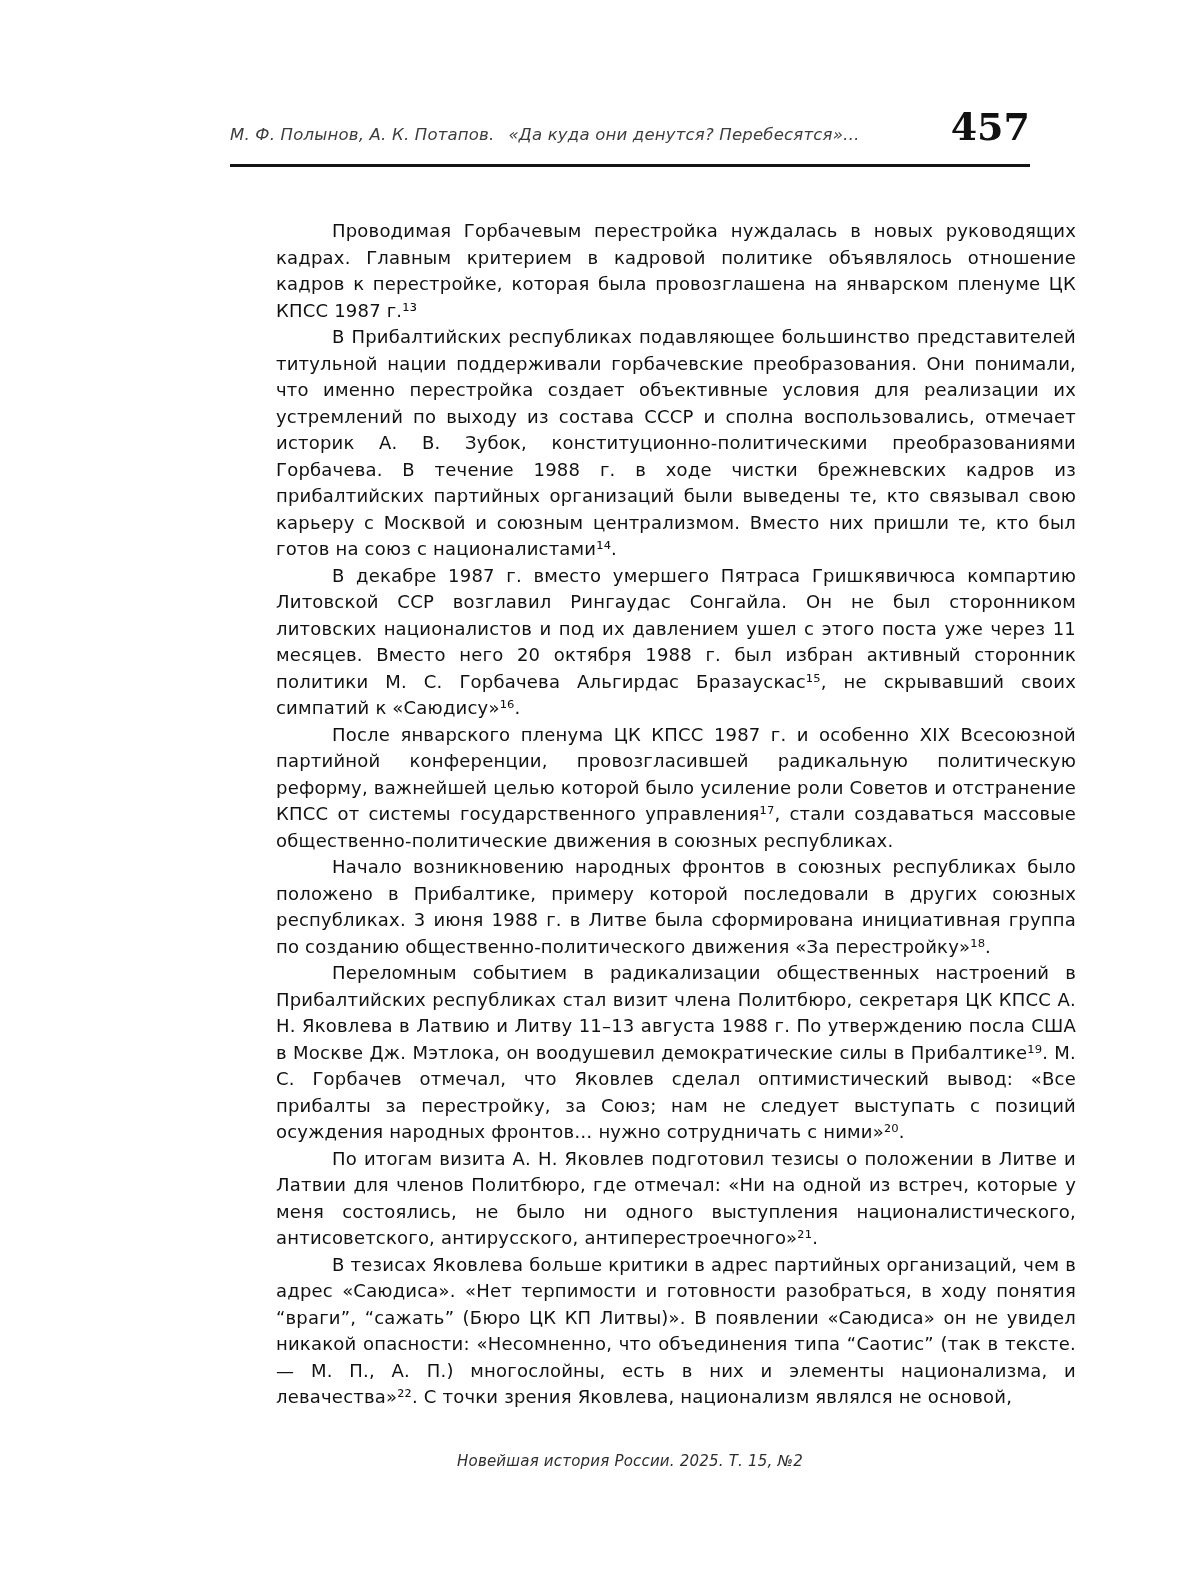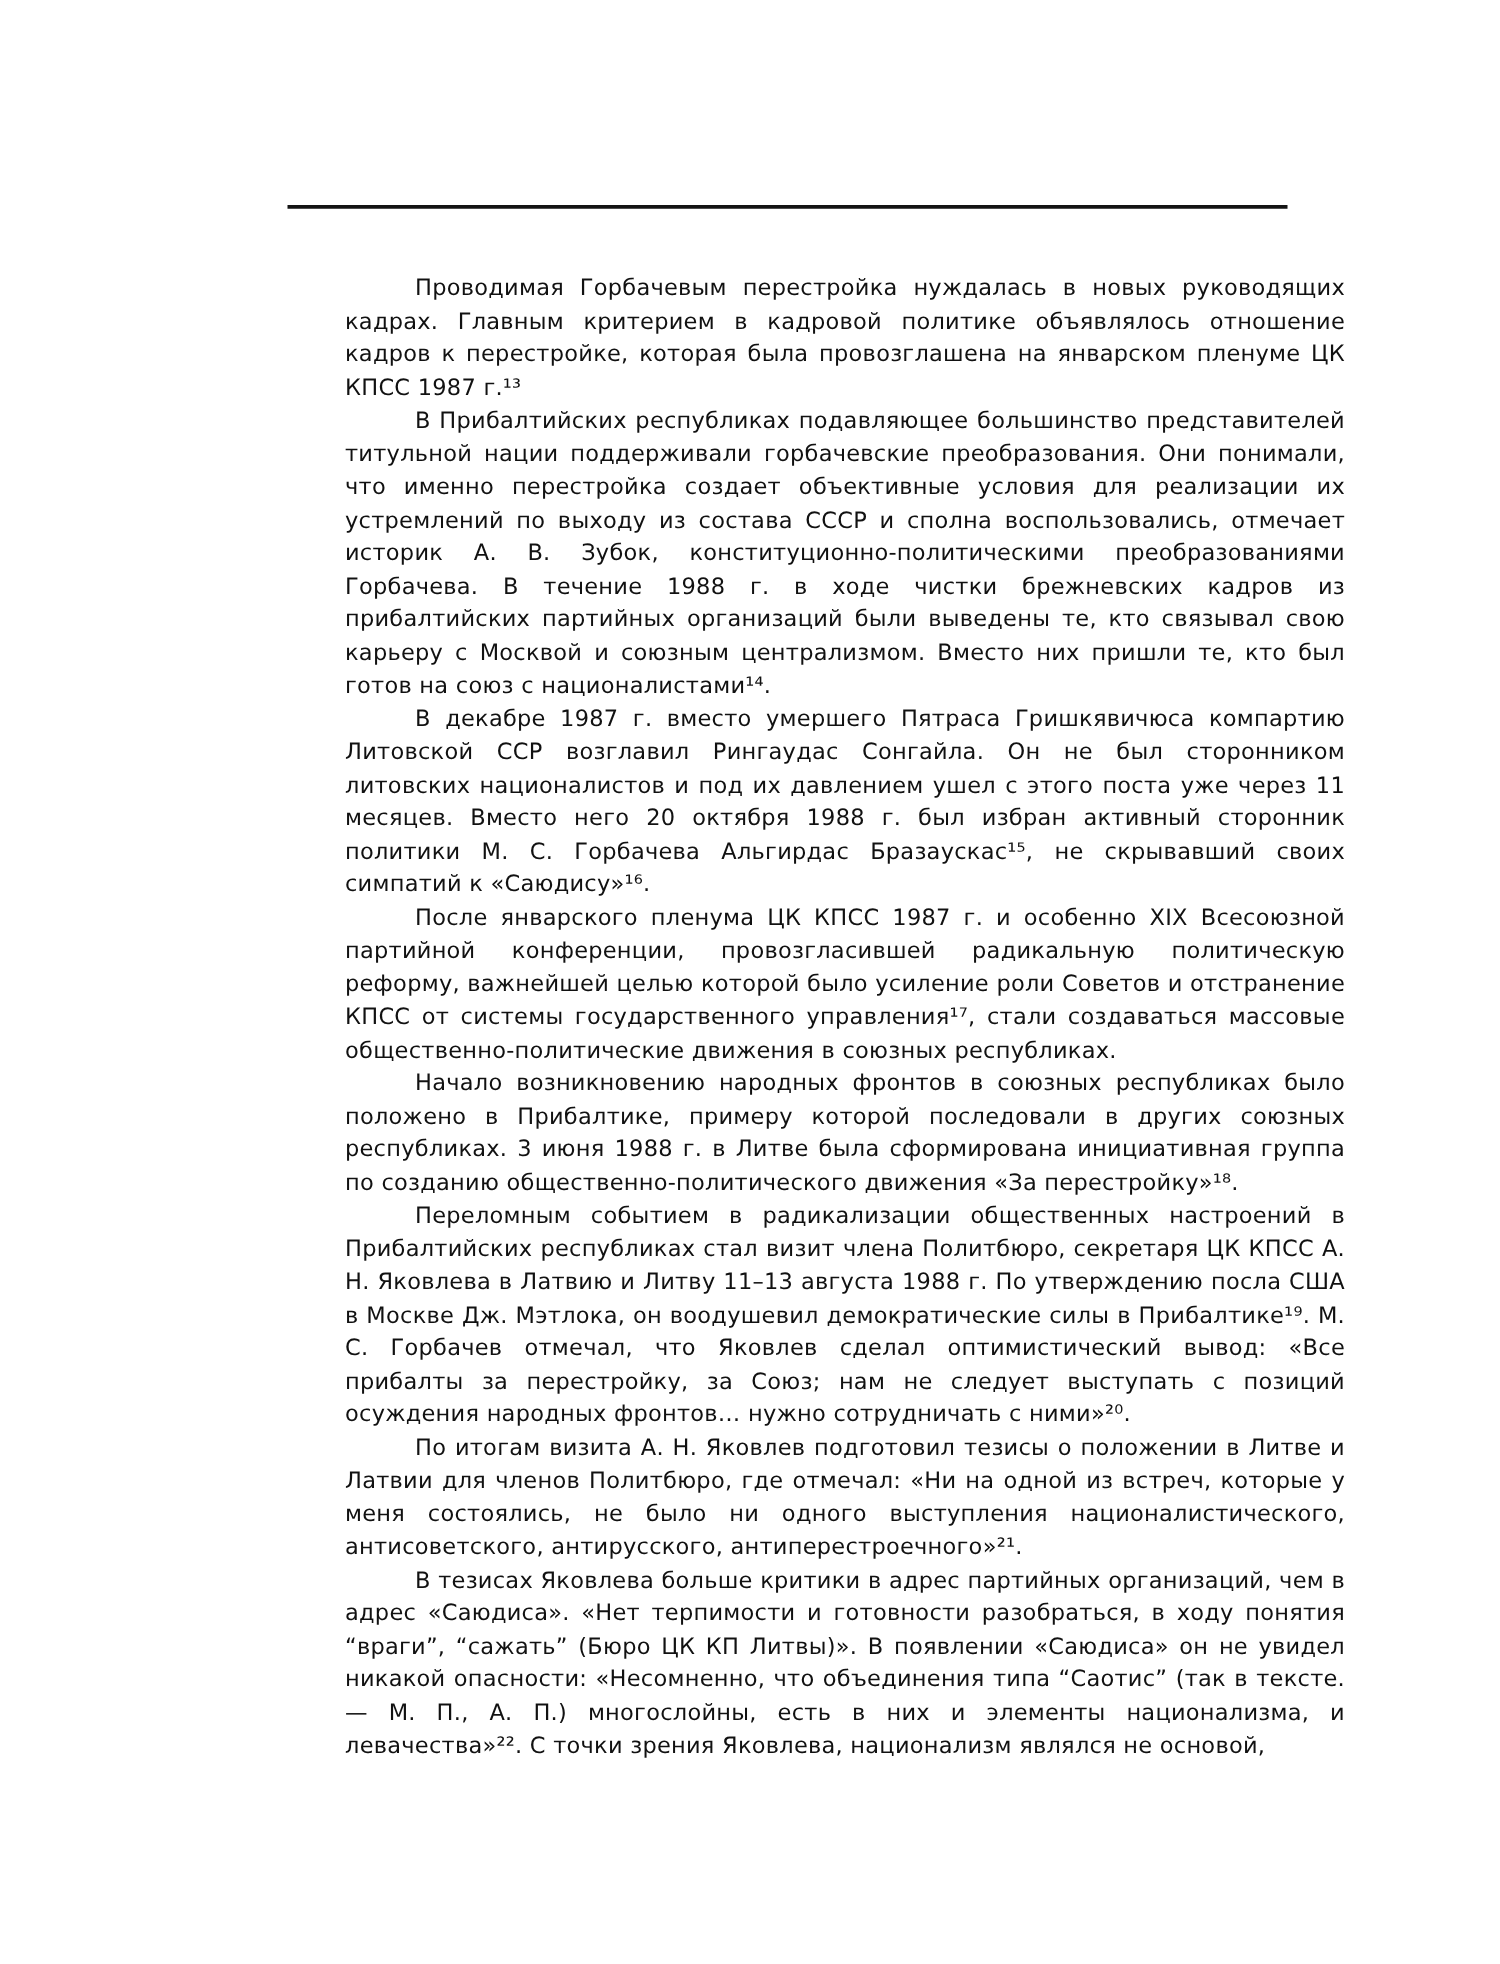--- a/index.html
+++ b/index.html
@@ -72,29 +72,36 @@
     font-size: 15px;
     color: #2e2e2e;
     letter-spacing: 0.2px;
   }
 </style>
 </head>
 <body>
 
 <div class="page">
 
+  <header class="content page-header" style="position:absolute;">
+    <div class="running-head">
+      <span class="authors">М. Ф. Полынов, А. К. Потапов.</span><span>«Да куда они денутся? Перебесятся»…</span>
+    </div>
+    <div class="page-number">457</div>
+  </header>
 
   <div class="content header-rule" style="position:absolute;"></div>
 
   <main class="content body-text" style="position:absolute;margin-left:46px;">
 
   <p>Проводимая Горбачевым перестройка нуждалась в новых руководящих кадрах. Главным критерием в кадровой политике объявлялось отношение кадров к перестройке, которая была провозглашена на январском пленуме ЦК КПСС 1987 г.¹³</p>
       <p>В Прибалтийских республиках подавляющее большинство представителей титульной нации поддерживали горбачевские преобразования. Они понимали, что именно перестройка создает объективные условия для реализации их устремлений по выходу из состава СССР и сполна воспользовались, отмечает историк А. В. Зубок, конституционно-политическими преобразованиями Горбачева. В течение 1988 г. в ходе чистки брежневских кадров из прибалтийских партийных организаций были выведены те, кто связывал свою карьеру с Москвой и союзным централизмом. Вместо них пришли те, кто был готов на союз с националистами¹⁴.</p>
       <p>В декабре 1987 г. вместо умершего Пятраса Гришкявичюса компартию Литовской ССР возглавил Рингаудас Сонгайла. Он не был сторонником литовских националистов и под их давлением ушел с этого поста уже через 11 месяцев. Вместо него 20 октября 1988 г. был избран активный сторонник политики М. С. Горбачева Альгирдас Бразаускас¹⁵, не скрывавший своих симпатий к «Саюдису»¹⁶.</p>
       <p>После январского пленума ЦК КПСС 1987 г. и особенно XIX Всесоюзной партийной конференции, провозгласившей радикальную политическую реформу, важнейшей целью которой было усиление роли Советов и отстранение КПСС от системы государственного управления¹⁷, стали создаваться массовые общественно-политические движения в союзных республиках.</p>
       <p>Начало возникновению народных фронтов в союзных республиках было положено в Прибалтике, примеру которой последовали в других союзных республиках. 3 июня 1988 г. в Литве была сформирована инициативная группа по созданию общественно-политического движения «За перестройку»¹⁸.</p>
       <p>Переломным событием в радикализации общественных настроений в Прибалтийских республиках стал визит члена Политбюро, секретаря ЦК КПСС А. Н. Яковлева в Латвию и Литву 11–13 августа 1988 г. По утверждению посла США в Москве Дж. Мэтлока, он воодушевил демократические силы в Прибалтике¹⁹. М. С. Горбачев отмечал, что Яковлев сделал оптимистический вывод: «Все прибалты за перестройку, за Союз; нам не следует выступать с позиций осуждения народных фронтов… нужно сотрудничать с ними»²⁰.</p>
       <p>По итогам визита А. Н. Яковлев подготовил тезисы о положении в Литве и Латвии для членов Политбюро, где отмечал: «Ни на одной из встреч, которые у меня состоялись, не было ни одного выступления националистического, антисоветского, антирусского, антиперестроечного»²¹.</p>
       <p>В тезисах Яковлева больше критики в адрес партийных организаций, чем в адрес «Саюдиса». «Нет терпимости и готовности разобраться, в ходу понятия “враги”, “сажать” (Бюро ЦК КП Литвы)». В появлении «Саюдиса» он не увидел никакой опасности: «Несомненно, что объединения типа “Саотис” (так в тексте. — М. П., А. П.) многослойны, есть в них и элементы национализма, и левачества»²². С точки зрения Яковлева, национализм являлся не основой,</p>
     </main>
 
+  <footer class="content page-footer" style="position:absolute;">Новейшая история России. 2025. Т. 15, №2</footer>
 
 </div>
 
 </body></html>

